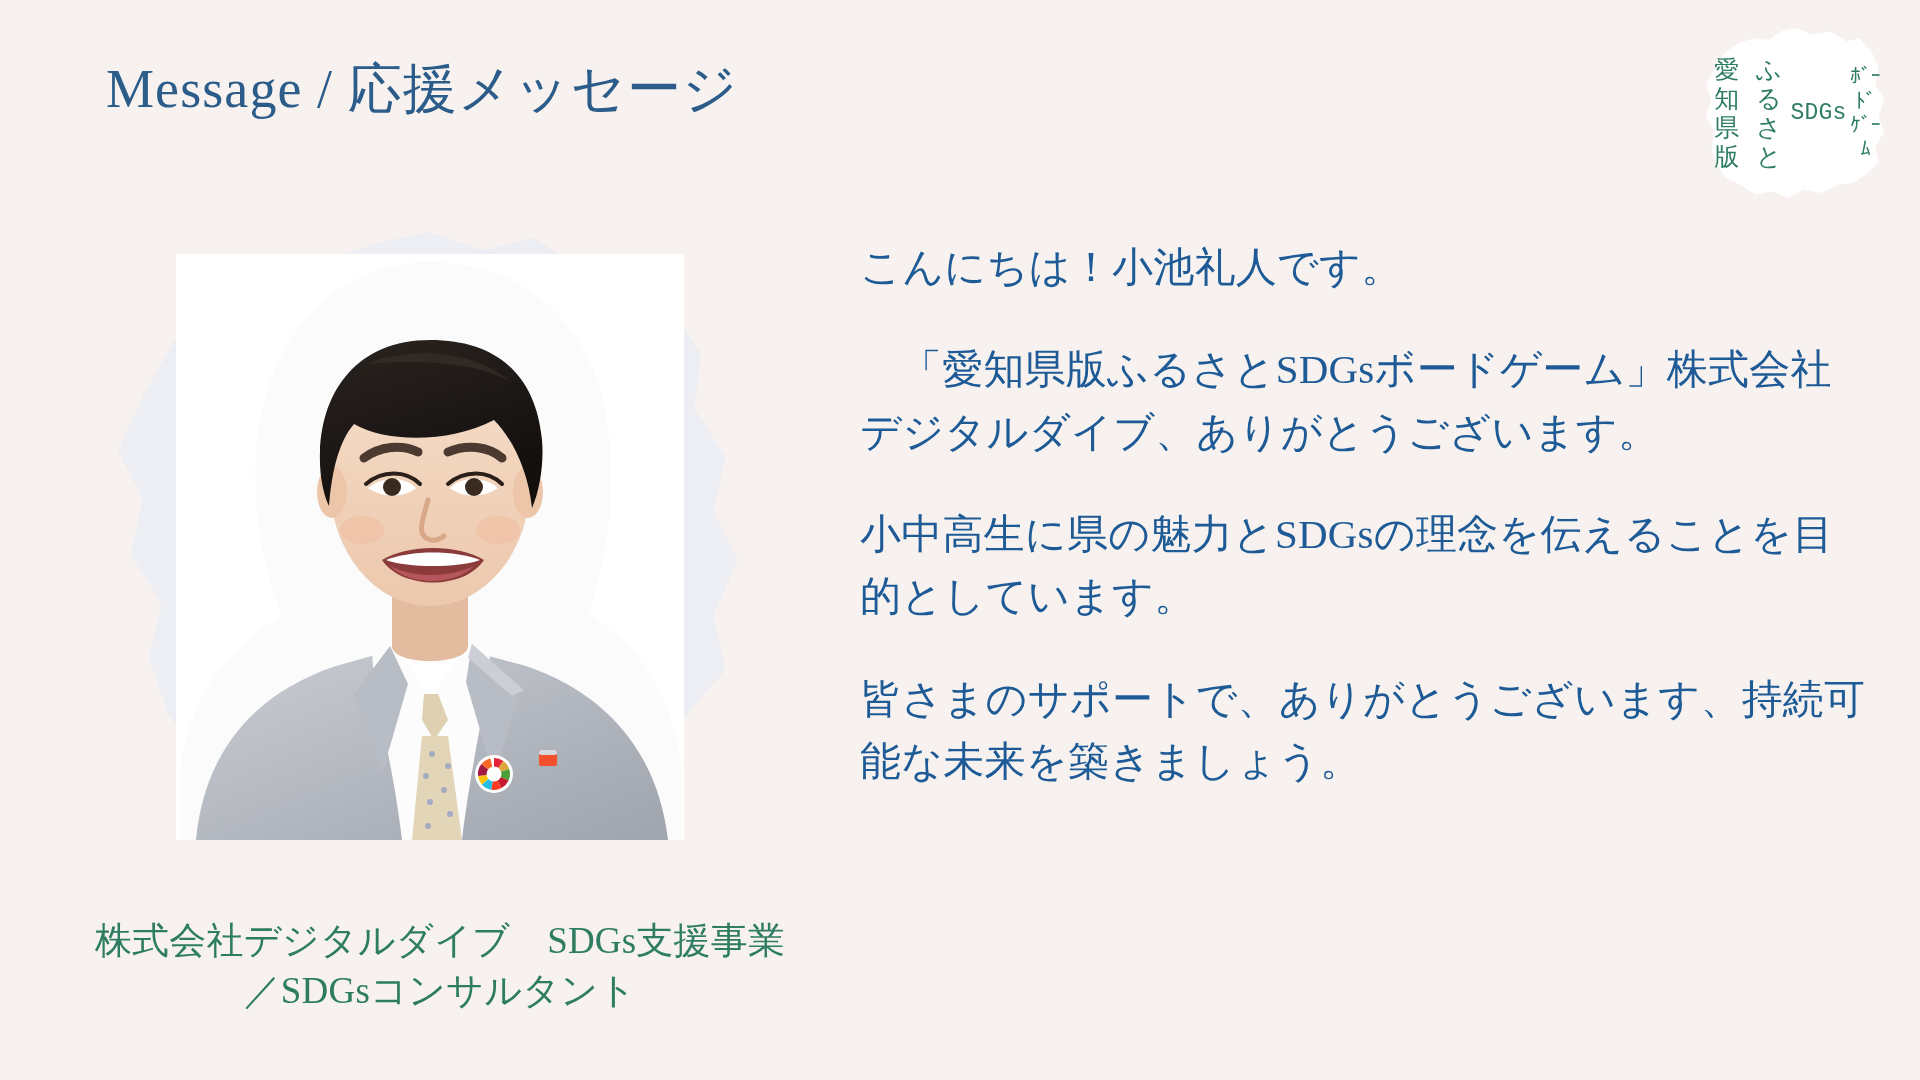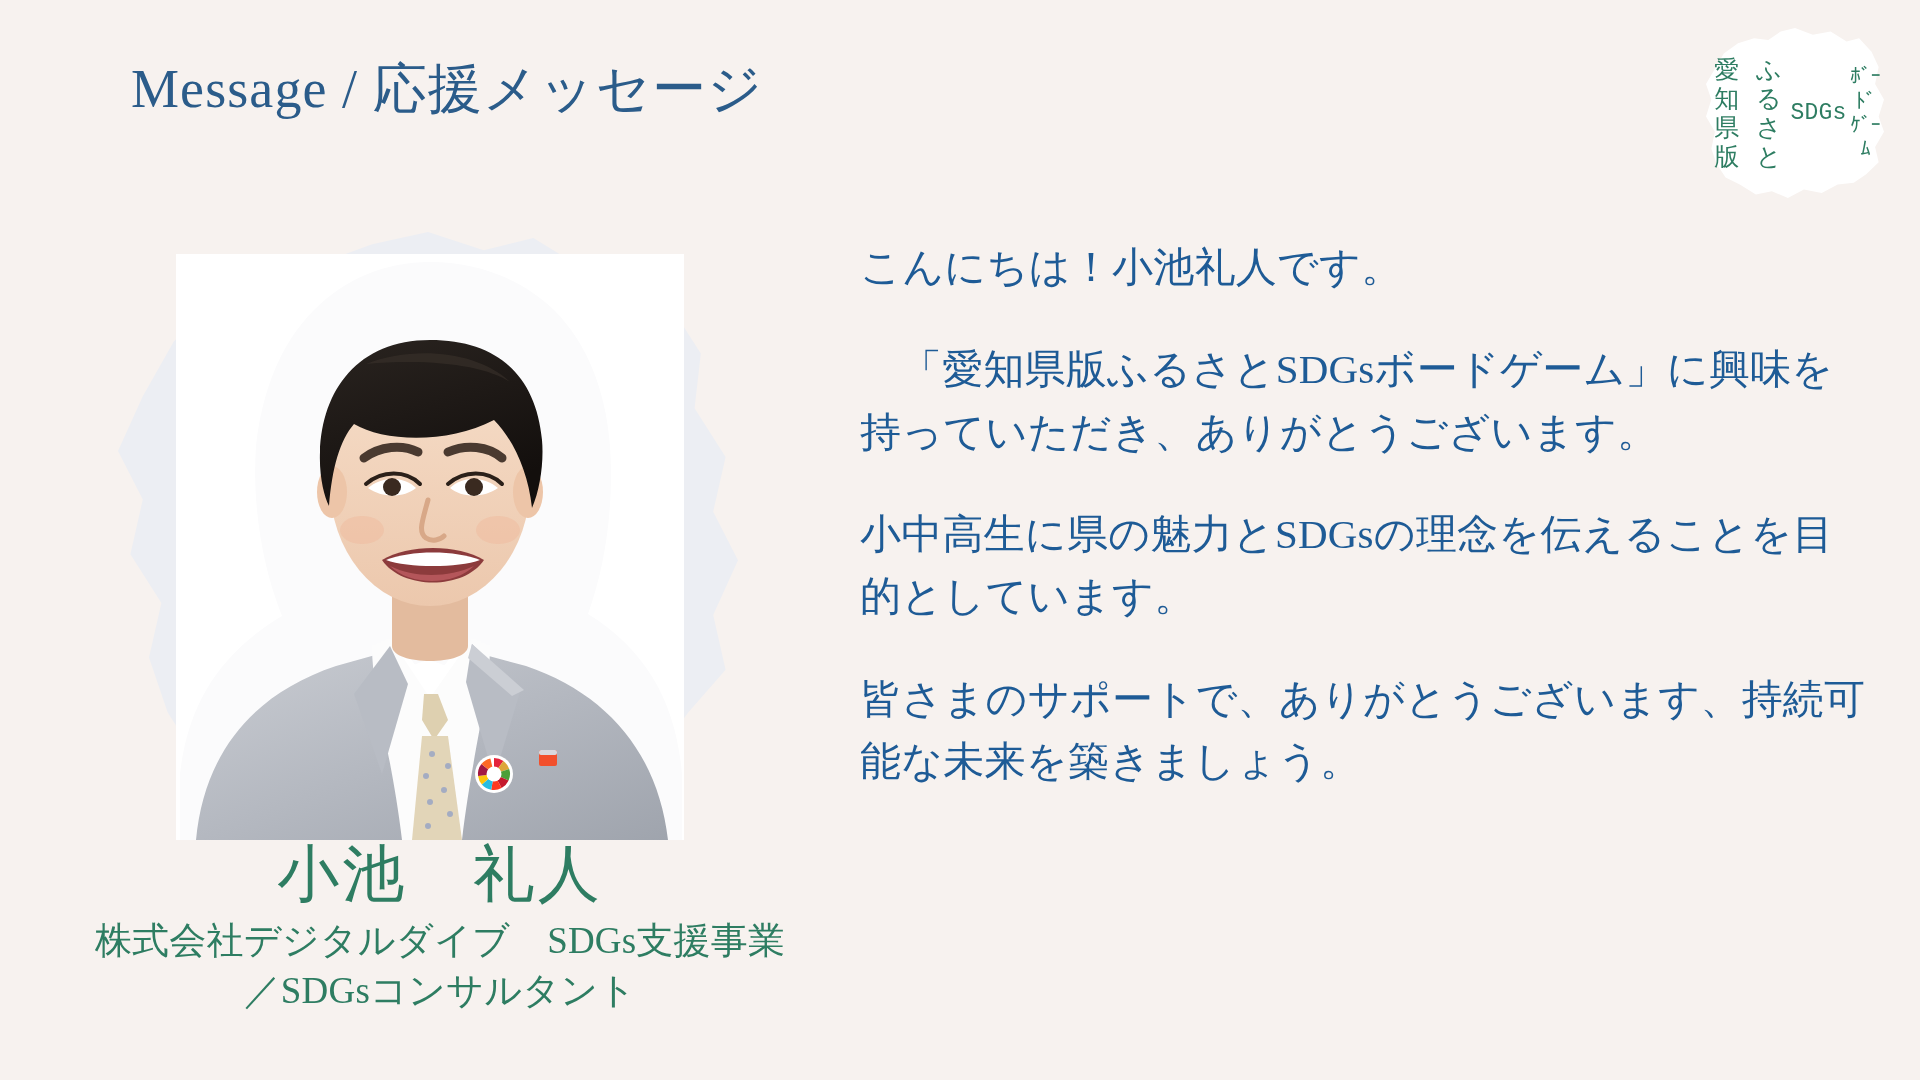--- a/index.html
+++ b/index.html
@@ -26,21 +26,20 @@
   .heading {
     position: absolute;
     left: 106px;
     top: 58px;
     font-size: 54px;
     line-height: 1.15;
     color: #2b5c8a;
     letter-spacing: 0.02em;
     white-space: nowrap;
     font-weight: 400;
-    margin-left: 25px;
   }
 
   
   .logo-badge {
     position: absolute;
     left: 1706px;
     top: 28px;
     width: 178px;
     height: 170px;
   }
@@ -280,27 +279,26 @@
           <path d="M210 306 C234 296 280 296 304 306 C282 314 232 314 210 306 Z" fill="#ffffff"></path>
           <path d="M214 312 C238 324 272 324 298 312 C278 332 234 332 214 312 Z" fill="#b4565a"></path>
 
           <ellipse cx="186" cy="276" rx="22" ry="14" fill="#f0b89c" opacity="0.45"></ellipse>
           <ellipse cx="322" cy="276" rx="22" ry="14" fill="#f0b89c" opacity="0.45"></ellipse>
         </g>
       </svg>
     </div>
   </div>
 
-  <div class="name">小池　礼人</div>
 
   <div class="company">
     <div>株式会社デジタルダイブ　SDGs支援事業</div>
     <div>／SDGsコンサルタント</div>
   </div>
 
   <div class="message">
     <p>こんにちは！小池礼人です。</p>
-    <p class="indent">「愛知県版ふるさとSDGsボードゲーム」に興味を持っていただき、ありがとうございます。</p>
+    <p class="indent">「愛知県版ふるさとSDGsボードゲーム」株式会社デジタルダイブ、ありがとうございます。</p>
     <p>小中高生に県の魅力とSDGsの理念を伝えることを目的としています。</p>
     <p>皆さまのサポートで、ありがとうございます、持続可能な未来を築きましょう。</p>
   </div>
 
 </div>
 
 </body></html>

